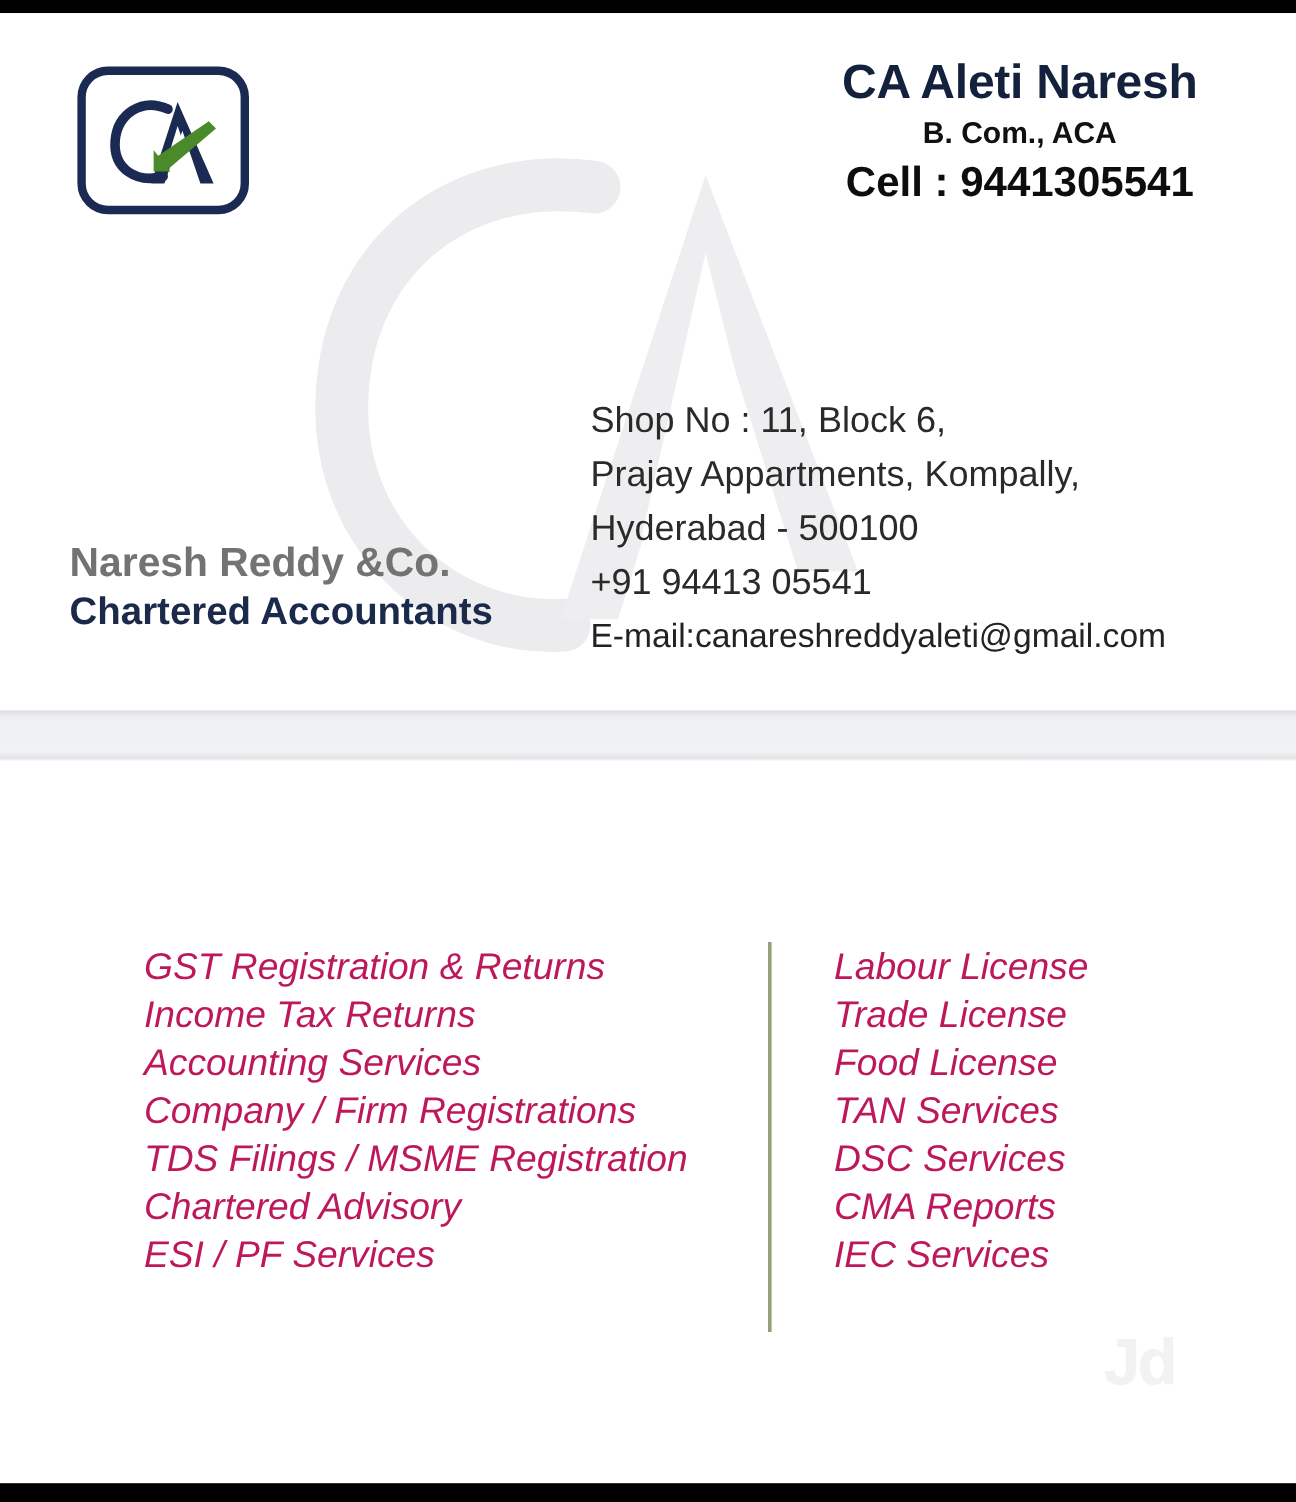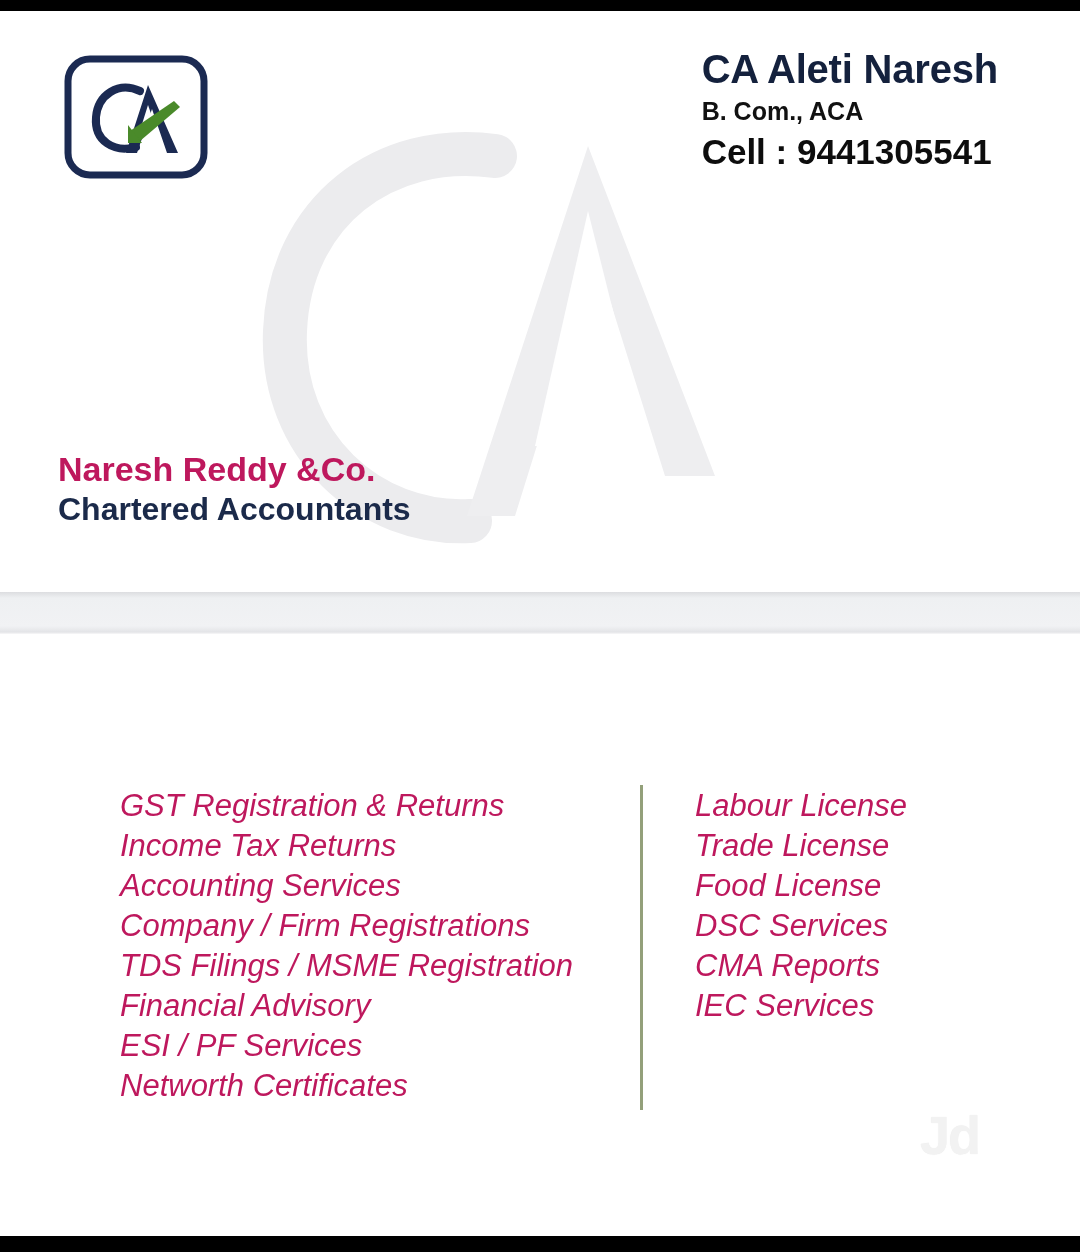--- a/index.html
+++ b/index.html
@@ -60,21 +60,21 @@
     top: 42px;
     width: 148px;
     height: 128px;
   }
 
   
   .name-block {
     position: absolute;
     right: 82px;
     top: 38px;
-    text-align: left;
+    text-align: center;
     line-height: 1.0;
   }
   .ca-name {
     font-size: 40px;
     font-weight: bold;
     color: #14213d;
     letter-spacing: -0.2px;
     white-space: nowrap;
   }
   .ca-qual {
@@ -95,21 +95,21 @@
   
   .firm-block {
     position: absolute;
     left: 58px;
     top: 440px;
     line-height: 1.06;
   }
   .firm-name {
     font-size: 34px;
     font-weight: bold;
-    color: #be185d;
+    color: #737373;
     white-space: nowrap;
   }
   .firm-sub {
     font-size: 32px;
     font-weight: bold;
     color: #1b2a4a;
     margin-top: 6px;
     white-space: nowrap;
   }
 
@@ -212,43 +212,50 @@
       <div class="ca-name">CA Aleti Naresh</div>
       <div class="ca-qual">B. Com., ACA</div>
       <div class="ca-cell">Cell : 9441305541</div>
     </div>
 
     <div class="firm-block">
       <div class="firm-name">Naresh Reddy &amp;Co.</div>
       <div class="firm-sub">Chartered Accountants</div>
     </div>
 
+    <div class="address-block">
+      <div class="addr-line">Shop No : 11, Block 6,</div>
+      <div class="addr-line">Prajay Appartments, Kompally,</div>
+      <div class="addr-line">Hyderabad - 500100</div>
+      <div class="addr-line">+91 94413 05541</div>
+      <div class="addr-line email">E-mail:canareshreddyaleti@gmail.com</div>
+    </div>
   </div>
 
   <div class="sep-band"></div>
 
   <div class="services">
 
     <div class="svc-col left">
       <div class="svc-item">GST Registration &amp; Returns</div>
       <div class="svc-item">Income Tax Returns</div>
       <div class="svc-item">Accounting Services</div>
       <div class="svc-item">Company / Firm Registrations</div>
       <div class="svc-item">TDS Filings / MSME Registration</div>
-      <div class="svc-item">Financial Advisory</div>
+      <div class="svc-item">Chartered Advisory</div>
       <div class="svc-item">ESI / PF Services</div>
-      <div class="svc-item">Networth Certificates</div>
     </div>
 
     <div class="svc-divider"></div>
 
     <div class="svc-col right">
       <div class="svc-item">Labour License</div>
       <div class="svc-item">Trade License</div>
       <div class="svc-item">Food License</div>
+      <div class="svc-item">TAN Services</div>
       <div class="svc-item">DSC Services</div>
       <div class="svc-item">CMA Reports</div>
       <div class="svc-item">IEC Services</div>
     </div>
   </div>
 
   <div class="jd-watermark">Jd</div>
 
   <div class="bar-bottom"></div>
 </div>

